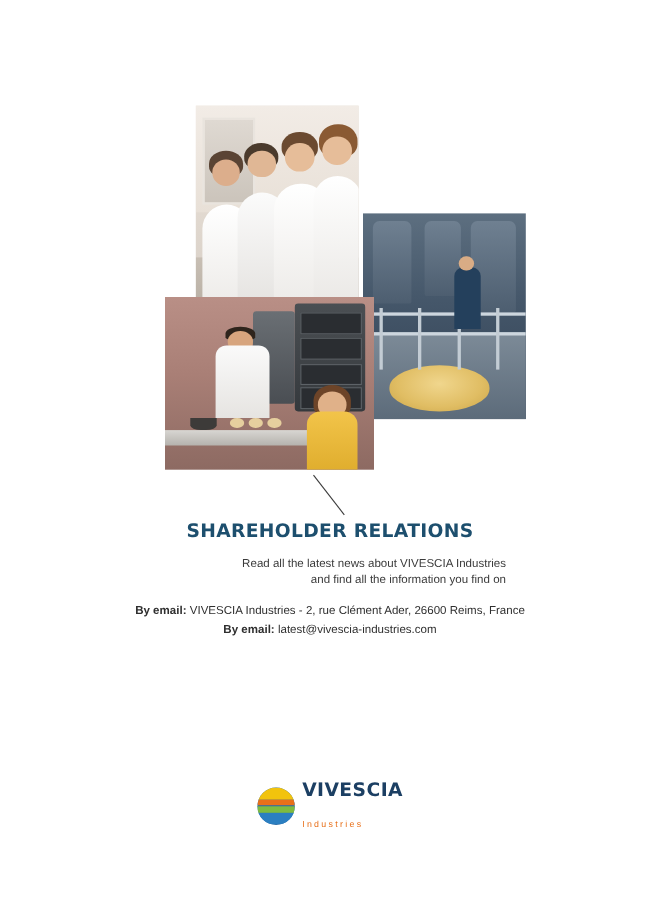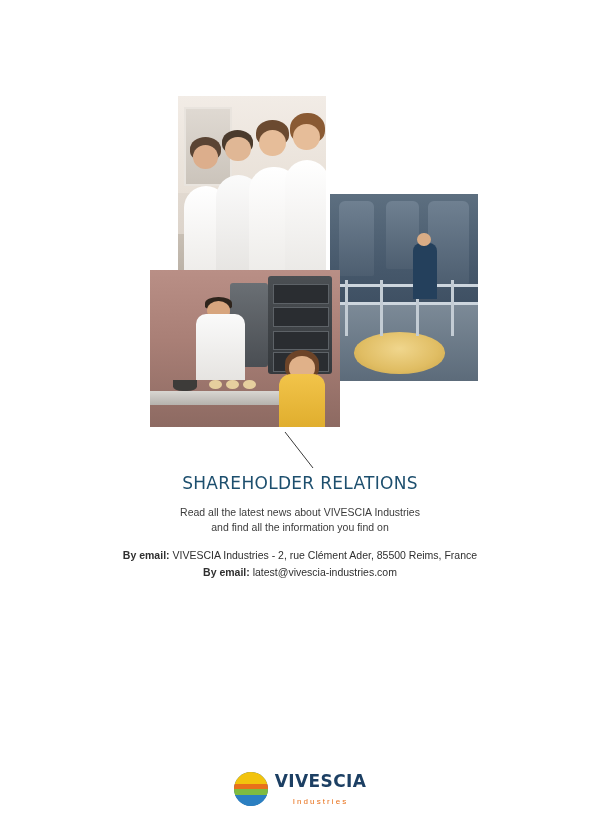--- a/index.html
+++ b/index.html
@@ -297,32 +297,33 @@
   
   .contact-block {
     position: absolute;
     left: 0;
     top: 473px;
     width: 600px;
     text-align: center;
   }
   .shareholder-title {
     font-family: "DejaVu Sans", sans-serif;
-    font-weight: normal;
+    font-weight: bold;
     font-size: 17px;
     letter-spacing: 0.3px;
     color: #1d4f6e;
     margin: 0 0 12px 0;
   }
   .intro {
     font-size: 10.5px;
     line-height: 15px;
     color: #3b3b3b;
     margin: 0 auto 12px auto;
     width: 320px;
+    text-align: right;
   }
   .url-bar {
     width: 280px;
     margin: 0 auto 16px auto;
     background: #4c6d7f;
     border-radius: 4px;
     padding: 9px 0;
     color: #ffffff;
     font-weight: bold;
     font-size: 13px;
@@ -334,21 +335,21 @@
     color: #2f2f2f;
   }
   .addr-line .lbl {
     font-weight: bold;
   }
 
   
   .logo-wrap {
     position: absolute;
     left: 0;
-    top: 772px;
+    top: 711px;
     width: 600px;
     display: flex;
     justify-content: center;
     align-items: center;
   }
   .logo {
     display: flex;
     align-items: center;
     gap: 7px;
   }
@@ -377,22 +378,22 @@
     font-family: "DejaVu Sans", sans-serif;
     font-weight: bold;
     font-size: 17px;
     letter-spacing: 0.4px;
     color: #1c3f63;
   }
   .logo-sub {
     font-size: 8px;
     letter-spacing: 2.1px;
     color: #e8701a;
-    margin-top: 8px;
-    text-align: center;
+    margin-top: 18px;
+    text-align: left;
   }
 </style>
 </head>
 <body>
 
 <div class="page">
 
   <div class="collage">
 
     <div class="photo photo-lab lab-bg">
@@ -463,21 +464,21 @@
   </svg>
 
   <div class="contact-block">
     <h2 class="shareholder-title">SHAREHOLDER RELATIONS</h2>
     <p class="intro">
       <span>Read all the latest news about VIVESCIA Industries</span><br>
       <span>and find all the information you find on</span>
     </p>
     <div class="addr-line">
       <span class="lbl">By email:</span>
-      <span>VIVESCIA Industries - 2, rue Clément Ader, 85500 Reims, France</span>
+      <span>VIVESCIA Industries - 2, rue Clément Ader, 26600 Reims, France</span>
     </div>
     <div class="addr-line">
       <span class="lbl">By email:</span>
       <span>latest@vivescia-industries.com</span>
     </div>
   </div>
 
   <div class="logo-wrap">
     <div class="logo">
       <div class="logo-mark">

